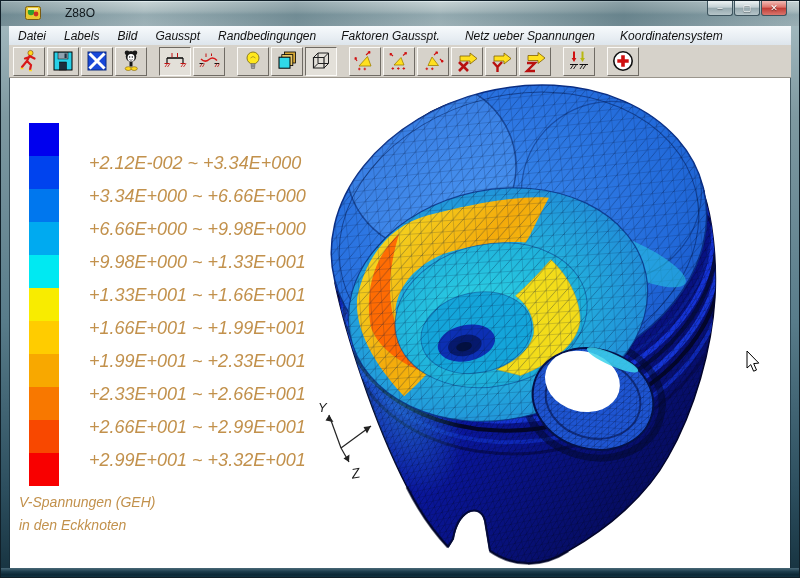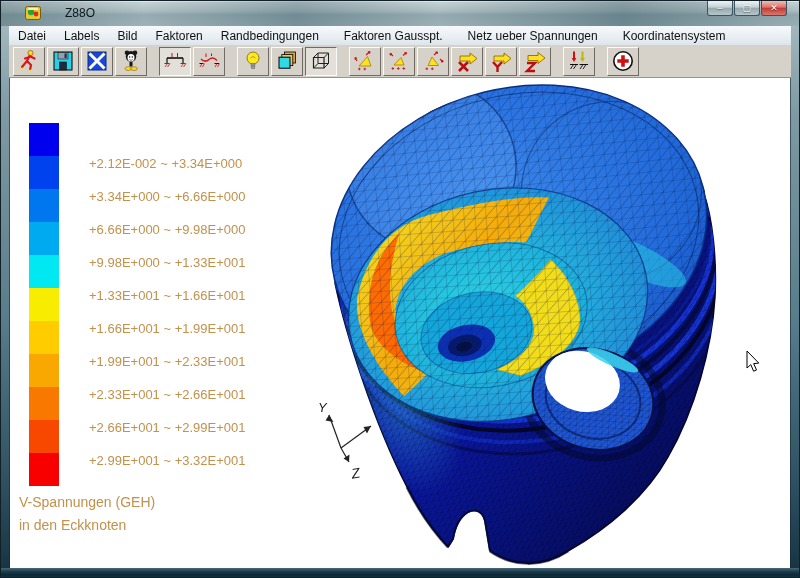--- a/index.html
+++ b/index.html
@@ -21,40 +21,40 @@
   .title-ico{position:absolute;left:24px;top:4px;width:16px;height:16px;z-index:9;}
   .title-text{position:absolute;left:64px;top:5px;z-index:9;font-size:12px;color:#10181c;}
   .winbtns{position:absolute;right:12px;top:0;display:flex;gap:1px;z-index:9;}
   .wbtn{width:26px;height:15px;border:1px solid #3d545e;border-top:none;border-radius:0 0 3px 3px;
     background:linear-gradient(180deg,#edf3f4 0%,#c2cfd3 45%,#95a8ae 50%,#b6c5c9 100%);
     color:#fff;font-size:9px;line-height:13px;text-align:center;text-shadow:0 1px 1px rgba(0,0,0,.5);padding:0;cursor:default;}
   .wbtn.close{background:linear-gradient(180deg,#f2bcb6 0%,#dd7168 45%,#c03a33 50%,#d9766d 100%);}
   
   .menubar{position:absolute;left:8px;right:8px;top:25px;height:19px;z-index:6;
     background:linear-gradient(180deg,#f7fafc 0%,#e8eef3 60%,#dde5ec 100%);
-    border-bottom:1px solid #c2cad2;display:flex;align-items:center;font-size:12px;color:#111;}
+    border-bottom:1px solid #c2cad2;display:flex;align-items:center;font-size:12px;color:#111;font-style:italic;}
   .menu-item{padding:1px 9px;white-space:nowrap;}
   .menu-item.sp{margin-left:7px;}
   
   .toolbar{position:absolute;left:8px;right:8px;top:44px;height:33px;z-index:6;
     background:#d6d2ca;border-bottom:1px solid #9b968d;display:flex;align-items:center;padding-left:3px;box-sizing:border-box;}
   .tbtn{width:32px;height:29px;margin:0 1px;background:#d6d2ca;border:1px solid;
     border-color:#fbfaf7 #6f6b64 #6f6b64 #fbfaf7;display:flex;align-items:center;justify-content:center;padding:0;}
   .tbtn.pressed{border-color:#6f6b64 #fbfaf7 #fbfaf7 #6f6b64;background:#e3e0d9;}
   .tsep{width:10px;height:29px;}
   .tbtn svg{display:block;}
   
   .canvas{position:absolute;left:8px;right:8px;top:77px;bottom:9px;background:#ffffff;z-index:4;}
   .viewport-svg{position:absolute;left:0;top:0;}
   
   .legend{position:absolute;left:20px;top:45px;z-index:5;}
   .lrow{display:flex;align-items:center;height:33px;}
   .swatch{width:30px;height:33px;flex:0 0 30px;}
-  .lrange{margin-left:30px;font-size:13px;white-space:nowrap;margin-top:48px;}
-  .legend-footer{position:absolute;left:10px;top:413px;z-index:5;font-size:14px;line-height:23px;}
+  .lrange{margin-left:30px;font-size:18px;font-style:italic;white-space:nowrap;margin-top:48px;}
+  .legend-footer{position:absolute;left:10px;top:413px;z-index:5;font-size:14px;font-style:italic;line-height:23px;}
 </style>
 </head>
 <body>
 
 <div class="window">
 
   <div class="frame-side frame-left"></div>
   <div class="frame-side frame-right"></div>
   <div class="frame-bottom"></div>
 
@@ -69,21 +69,21 @@
   <div class="winbtns">
     <button class="wbtn">–</button>
     <button class="wbtn">▢</button>
     <button class="wbtn close">✕</button>
   </div>
 
   <div class="menubar">
     <span class="menu-item">Datei</span>
     <span class="menu-item">Labels</span>
     <span class="menu-item">Bild</span>
-    <span class="menu-item">Faktoren</span>
+    <span class="menu-item">Gausspt</span>
     <span class="menu-item">Randbedingungen</span>
     <span class="menu-item sp">Faktoren Gausspt.</span>
     <span class="menu-item sp">Netz ueber Spannungen</span>
     <span class="menu-item sp">Koordinatensystem</span>
   </div>
 
   <div class="toolbar">
     <button class="tbtn">
         <span>
           <svg width="24" height="24" viewBox="0 0 24 24">

